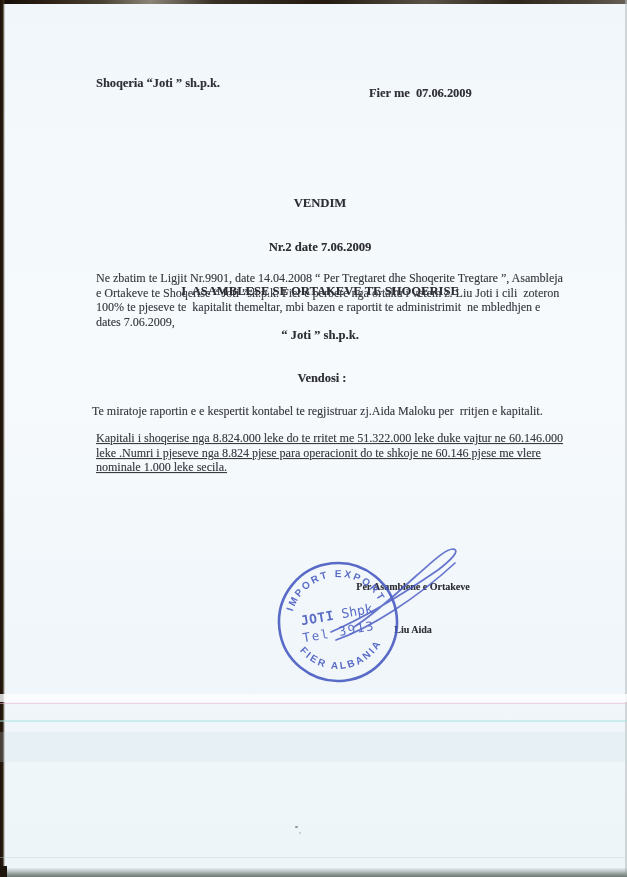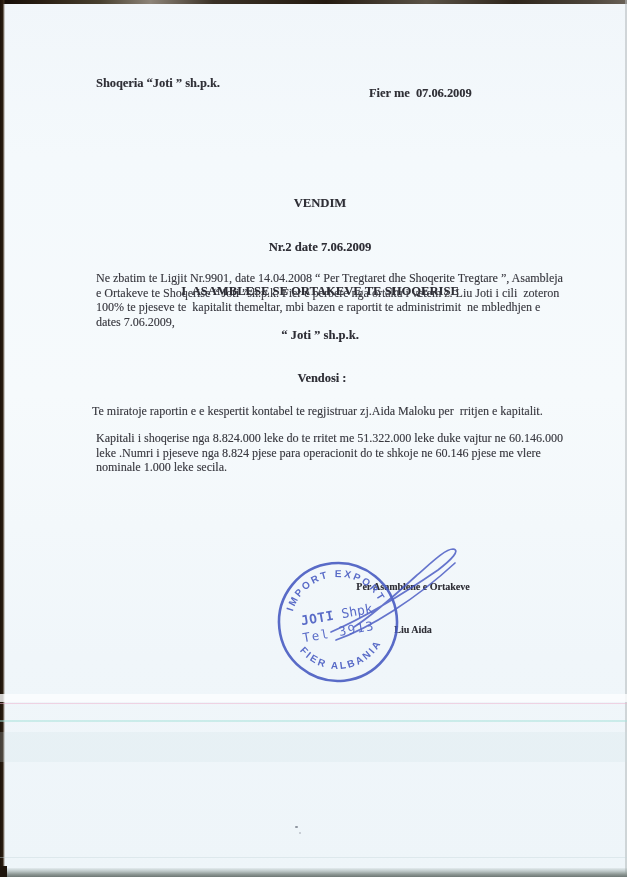--- a/index.html
+++ b/index.html
@@ -33,21 +33,21 @@
   .txt{position:absolute;white-space:pre;text-shadow:0.3px 0.3px 0.6px rgba(55,55,70,.35);}
   .hdr{font-weight:bold;font-size:12.4px;color:#303036;}
   .header-company{left:96px;top:76px;}
   .header-date{left:369px;top:86px;}
   .title-block{left:0;top:167px;width:640px;text-align:center;font-weight:bold;font-size:12.6px;line-height:14.6px;color:#2e2e35;}
   .para{font-size:12px;line-height:14.7px;}
   .para-law{left:96px;top:271px;}
   .para-law b{font-weight:normal;color:#2f2f36;}
   .vendosi{left:0;top:371px;width:644px;text-align:center;font-weight:bold;font-size:12.4px;color:#2e2e35;}
   .para-approval{left:92px;top:404px;}
-  .para-capital{left:96px;top:431px;}
+  .para-capital{left:96px;top:431px;text-decoration:underline;}
   .sig-block{left:330px;top:551px;width:166px;text-align:center;font-weight:bold;font-size:10px;line-height:14.4px;color:#2e2e35;}
 
   
   .stamp-svg{position:absolute;left:258px;top:540px;width:240px;height:160px;overflow:visible;}
   .stamp-arc{font-family:"Liberation Sans","DejaVu Sans",sans-serif;font-size:10px;font-weight:600;letter-spacing:2.3px;fill:#4357c0;}
   .stamp-center{font-family:"DejaVu Sans Mono","Liberation Mono",monospace;font-size:13px;fill:#4357c0;}
   .stamp-center .b{font-weight:bold;letter-spacing:0.5px;}
   .stamp-tel{font-family:"DejaVu Sans Mono","Liberation Mono",monospace;font-size:12.5px;letter-spacing:1.6px;fill:#4357c0;}
   .sig-stroke{fill:none;stroke:#3f51c0;stroke-width:1.7;stroke-linecap:round;opacity:.9;}
 </style>

